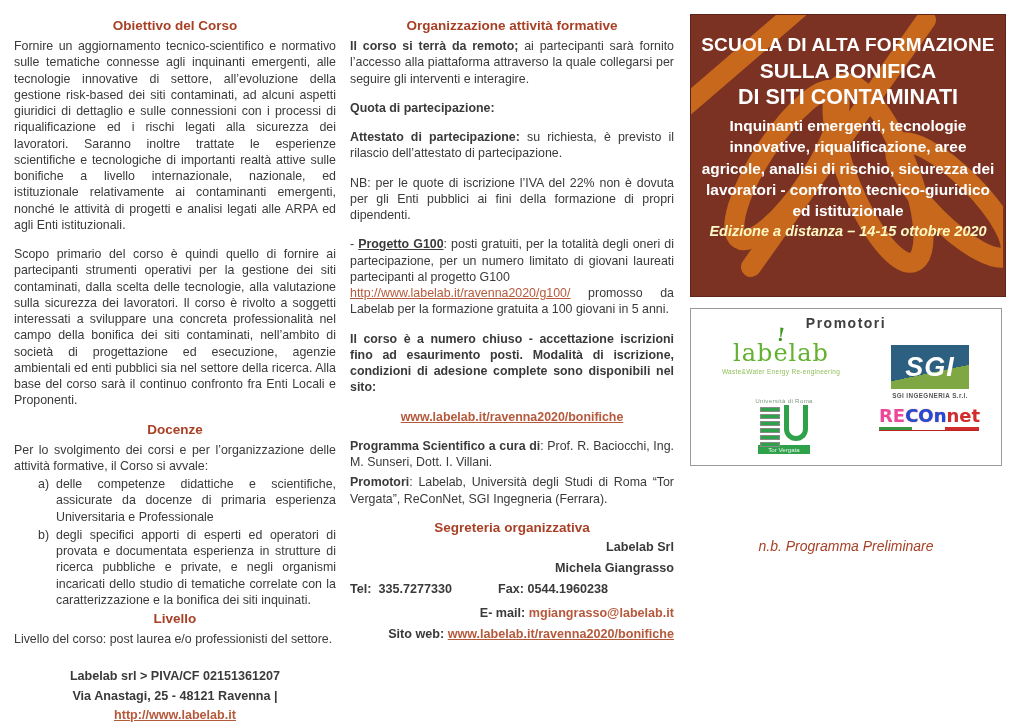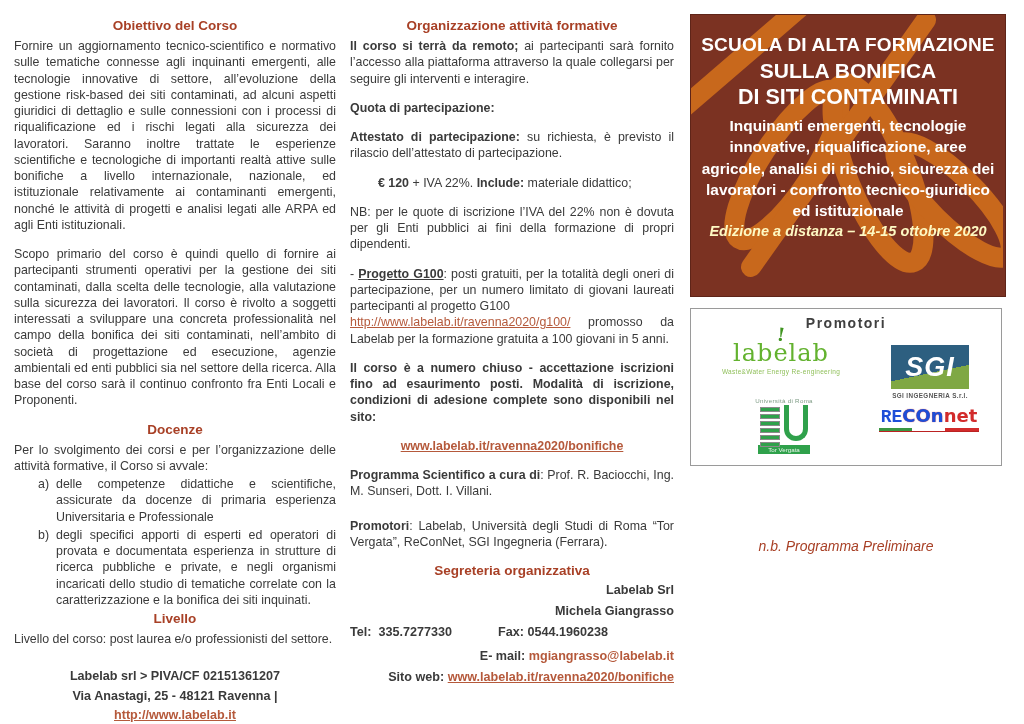--- a/index.html
+++ b/index.html
@@ -64,21 +64,21 @@
   .torv{left:58px;top:88px;width:70px;text-align:center;}
   .tv-top{font-size:6.2px;color:#7d9b84;letter-spacing:0.3px;}
   .tv-body{position:relative;width:52px;height:40px;margin:1px auto 0;}
   .tv-bars{position:absolute;left:2px;top:2px;width:20px;}
   .tv-bars div{height:3px;background:#2fa14b;margin-bottom:2px;border:0.5px solid #8a8a8a;}
   .tv-u{position:absolute;right:2px;top:0;width:24px;height:36px;border:5px solid #2fa14b;border-top:none;border-radius:0 0 14px 14px;box-sizing:border-box;}
   .tv-bot{width:52px;margin:0 auto;background:#2fa14b;color:#eaf5ec;font-size:6.2px;line-height:9px;height:9px;}
 
   .reconnet{left:188px;top:98px;width:100px;text-align:center;}
   .rcn-word{font-size:18px;font-weight:bold;font-family:"DejaVu Sans", sans-serif;line-height:1;}
-  .rcn-re{color:#1d4ed8;font-family:Liberation Mono, monospace;}
+  .rcn-re{color:#ec4899;}
   .rcn-con{color:#1d4ed8;text-shadow:0 0 1px #d22b2b;}
   .rcn-net{color:#d22b2b;}
   .rcn-bar{height:3px;margin-top:2px;background:linear-gradient(90deg,#3a9642 0 33%,#ffffff 33% 66%,#d22b2b 66% 100%);border-bottom:1px solid #b22;}
 
   .nb-note{margin-top:72px;text-align:center;color:#a84026;font-style:italic;font-size:14px;}
 </style>
 </head>
 <body>
 
 <div class="col col-left">
@@ -101,27 +101,26 @@
     <div>Labelab srl &gt; PIVA/CF 02151361207</div>
     <div><span>Via Anastagi, 25 - 48121 Ravenna | </span><a class="link">http://www.labelab.it</a></div>
   </div>
 </div>
 
 <div class="col col-mid">
   <div class="hd">Organizzazione attività formative</div>
   <p><span class="b">Il corso si terrà da remoto;</span><span> ai partecipanti sarà fornito l’accesso alla piattaforma attraverso la quale collegarsi per seguire gli interventi e interagire.</span></p>
   <p><span class="b">Quota di partecipazione:</span></p>
   <p><span class="b">Attestato di partecipazione:</span><span> su richiesta, è previsto il rilascio dell’attestato di partecipazione.</span></p>
-  <p class="fee-line"><span class="b">€ 120</span><span> + IVA 22%. </span><span class="b">Include:</span><span> materiale didattico;</span></p>
   <p>NB: per le quote di iscrizione l’IVA del 22% non è dovuta per gli Enti pubblici ai fini della formazione di propri dipendenti.</p>
   <p style="margin-bottom:0;"><span>- </span><span class="b" style="text-decoration:underline;">Progetto G100</span><span>: posti gratuiti, per la totalità degli oneri di partecipazione, per un numero limitato di giovani laureati partecipanti al progetto G100</span></p>
   <p><a class="link" style="font-weight:normal;">http://www.labelab.it/ravenna2020/g100/</a><span>  promosso  da Labelab per la formazione gratuita a 100 giovani in 5 anni.</span></p>
   <p class="b">Il corso è a numero chiuso - accettazione iscrizioni fino ad esaurimento posti. Modalità di iscrizione, condizioni di adesione complete sono disponibili nel sito:</p>
   <p class="center-link"><a class="link">www.labelab.it/ravenna2020/bonifiche</a></p>
-  <p style="margin-bottom:18px;"><span class="b">Programma Scientifico a cura di</span><span>: Prof. R. Baciocchi, Ing. M. Sunseri, Dott. I. Villani.</span></p>
+  <p style="margin-bottom:4px;"><span class="b">Programma Scientifico a cura di</span><span>: Prof. R. Baciocchi, Ing. M. Sunseri, Dott. I. Villani.</span></p>
   <p><span class="b">Promotori</span><span>: Labelab, Università degli Studi di Roma “Tor Vergata”, ReConNet, SGI Ingegneria (Ferrara).</span></p>
   <div class="hd">Segreteria organizzativa</div>
   <div class="sec-line">Labelab Srl</div>
   <div class="sec-line">Michela Giangrasso</div>
   <div class="tel-line">
     <span class="tel-part"><span>Tel:</span>&nbsp;&nbsp;<span>335.7277330</span></span>
     <span><span>Fax:</span> <span>0544.1960238</span></span>
   </div>
   <div class="sec-line"><span>E- mail:</span> <a class="link-plain">mgiangrasso@labelab.it</a></div>
   <div class="sec-line"><span>Sito web:</span> <a class="link">www.labelab.it/ravenna2020/bonifiche</a></div>

